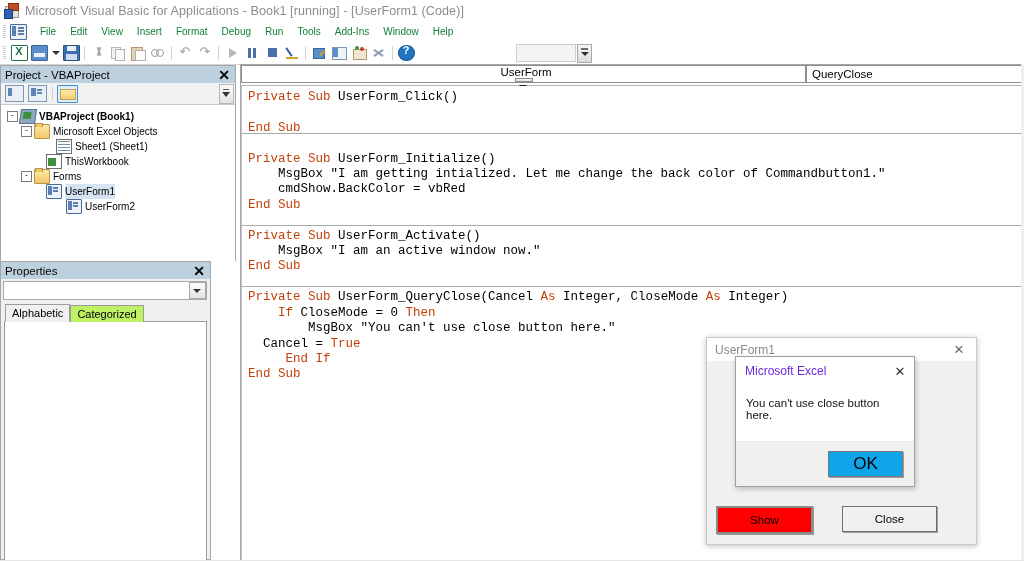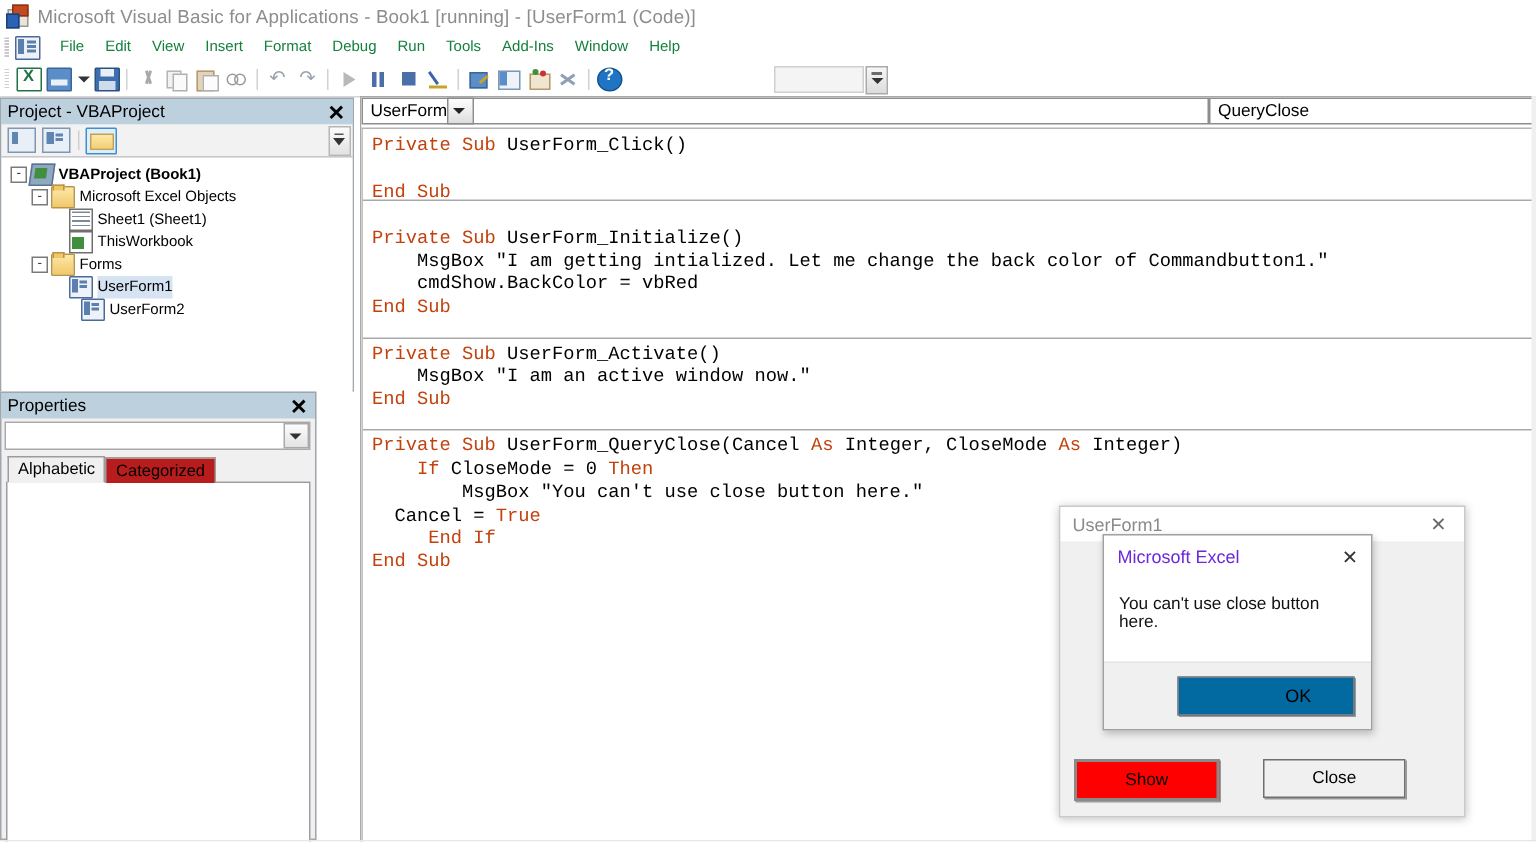--- a/index.html
+++ b/index.html
@@ -151,33 +151,33 @@
     border:1px solid #9fa6ad;box-sizing:border-box;
   }
   .pr-combo{height:17px;background:#fff;border:1px solid #a9a9a9;margin:2px 3px 0 2px;
     display:flex;align-items:center;justify-content:flex-end;}
   .pr-combo .arrow{width:15px;height:15px;background:linear-gradient(#fdfdfd,#e3e3e3);
     border:1px solid #a9a9a9;position:relative;}
   .pr-combo .arrow::after{content:"";position:absolute;left:3px;top:6px;border-left:4px solid transparent;
     border-right:4px solid transparent;border-top:4px solid #333;}
   .pr-tabs{display:flex;align-items:flex-end;height:17px;padding-left:4px;margin-top:4px;}
   .pr-tab{font-size:11px;padding:2px 6px 2px 6px;border:1px solid #9c9c9c;border-bottom:none;
-    background:#b91c1c;color:#000;position:relative;top:1px;}
+    background:#bef264;color:#000;position:relative;top:1px;}
   .pr-tab.active{background:#f0f0f0;border-bottom:1px solid #f0f0f0;z-index:2;}
   .pr-grid{background:#fff;border:1px solid #9c9c9c;margin:0 3px 3px 3px;height:246px;}
 
   
   .codewin{
     position:absolute;left:240px;top:64px;width:784px;height:497px;
     background:#fff;border-left:1px solid #a8a8a8;border-top:1px solid #a8a8a8;box-sizing:border-box;
   }
   .code-head{height:20px;display:flex;align-items:stretch;background:#fff;border-bottom:1px solid #b4b4b4;}
   .cc{border:1px solid #8d8d8d;background:#fff;display:flex;align-items:center;height:18px;box-sizing:border-box;}
   .cc .lbl{font-size:11.5px;padding-left:5px;color:#000;}
-  .cc-left{width:565px;justify-content:flex-start;}
+  .cc-left{width:565px;justify-content:flex-end;flex-direction:column;}
   .cc-left .arrow{width:16px;height:16px;background:linear-gradient(#fdfdfd,#dedede);
     border:1px solid #8d8d8d;position:relative;margin-right:0px;}
   .cc-left .arrow::after{content:"";position:absolute;left:3px;top:6px;border-left:4px solid transparent;
     border-right:4px solid transparent;border-top:4px solid #222;}
   .cc-right{flex:1;}
   .code-body{position:relative;height:476px;background:#fff;overflow:hidden;
     border-left:1px solid #c0c0c0;}
   .codetext{
     font-family:"Liberation Mono","DejaVu Sans Mono",monospace;
     font-size:12.5px;line-height:15.4px;white-space:pre;padding:4px 0 0 6px;color:#000;
@@ -204,22 +204,22 @@
   .msgbox{
     position:absolute;left:735px;top:356px;width:180px;height:131px;background:#fff;
     border:1px solid #a0a0a0;box-shadow:1px 2px 5px rgba(0,0,0,0.22);box-sizing:border-box;
   }
   .mb-title{height:28px;display:flex;align-items:center;justify-content:space-between;padding-left:9px;}
   .mb-title .t{font-size:12px;color:#6d28d9;}
   .mb-x{width:28px;height:26px;display:flex;align-items:center;justify-content:center;color:#333;font-size:13px;}
   .mb-text{font-size:11.5px;color:#111;padding:12px 10px 0 10px;}
   .mb-footer{position:absolute;left:0;right:0;bottom:0;height:44px;background:#f0f0f0;border-top:1px solid #e6e6e6;}
   .mb-ok{position:absolute;right:11px;top:9px;width:73px;height:24px;border:1px solid #7a7a7a;
-    background:#0369a1;box-shadow:1px 1px 0 #9a9a9a;font-size:12px;
-    display:flex;align-items:center;justify-content:center;color:#000;padding-left:43px;}
+    background:#0ea5e9;box-shadow:1px 1px 0 #9a9a9a;font-size:17px;
+    display:flex;align-items:center;justify-content:center;color:#000;}
 
   
   .right-strip{position:absolute;right:0;top:64px;width:3px;height:497px;background:#f0f0f0;}
   .bottom-strip{position:absolute;left:0;bottom:0;width:1024px;height:1px;background:#e6e6e6;}
 </style>
 </head>
 <body>
 
 <div class="app">
 
@@ -335,21 +335,21 @@
         <span class="tico ic-proj"></span>
         <span class="tlabel bold">VBAProject (Book1)</span>
       </div>
 
       <div class="tnode" style="padding-left:20px;">
         <span class="tw">-</span>
         <span class="tico ic-folder"></span>
         <span class="tlabel">Microsoft Excel Objects</span>
       </div>
 
-      <div class="tnode" style="padding-left:34px;">
+      <div class="tnode" style="padding-left:44px;">
         <span class="tspacer" style="width:11px"></span>
         <span class="tico ic-sheet"></span>
         <span class="tlabel">Sheet1 (Sheet1)</span>
       </div>
 
       <div class="tnode" style="padding-left:34px;">
         <span class="tspacer" style="width:11px"></span>
         <span class="tico ic-book"></span>
         <span class="tlabel">ThisWorkbook</span>
       </div>
@@ -359,21 +359,21 @@
         <span class="tico ic-folder"></span>
         <span class="tlabel">Forms</span>
       </div>
 
       <div class="tnode" style="padding-left:34px;">
         <span class="tspacer" style="width:11px"></span>
         <span class="tico ic-form"></span>
         <span class="tlabel sel">UserForm1</span>
       </div>
 
-      <div class="tnode" style="padding-left:42px;">
+      <div class="tnode" style="padding-left:54px;">
         <span class="tspacer" style="width:11px"></span>
         <span class="tico ic-form"></span>
         <span class="tlabel">UserForm2</span>
       </div>
     </div>
   </div>
 
   <div class="panel-props">
     <div class="panel-head">
       <span>Properties</span>

